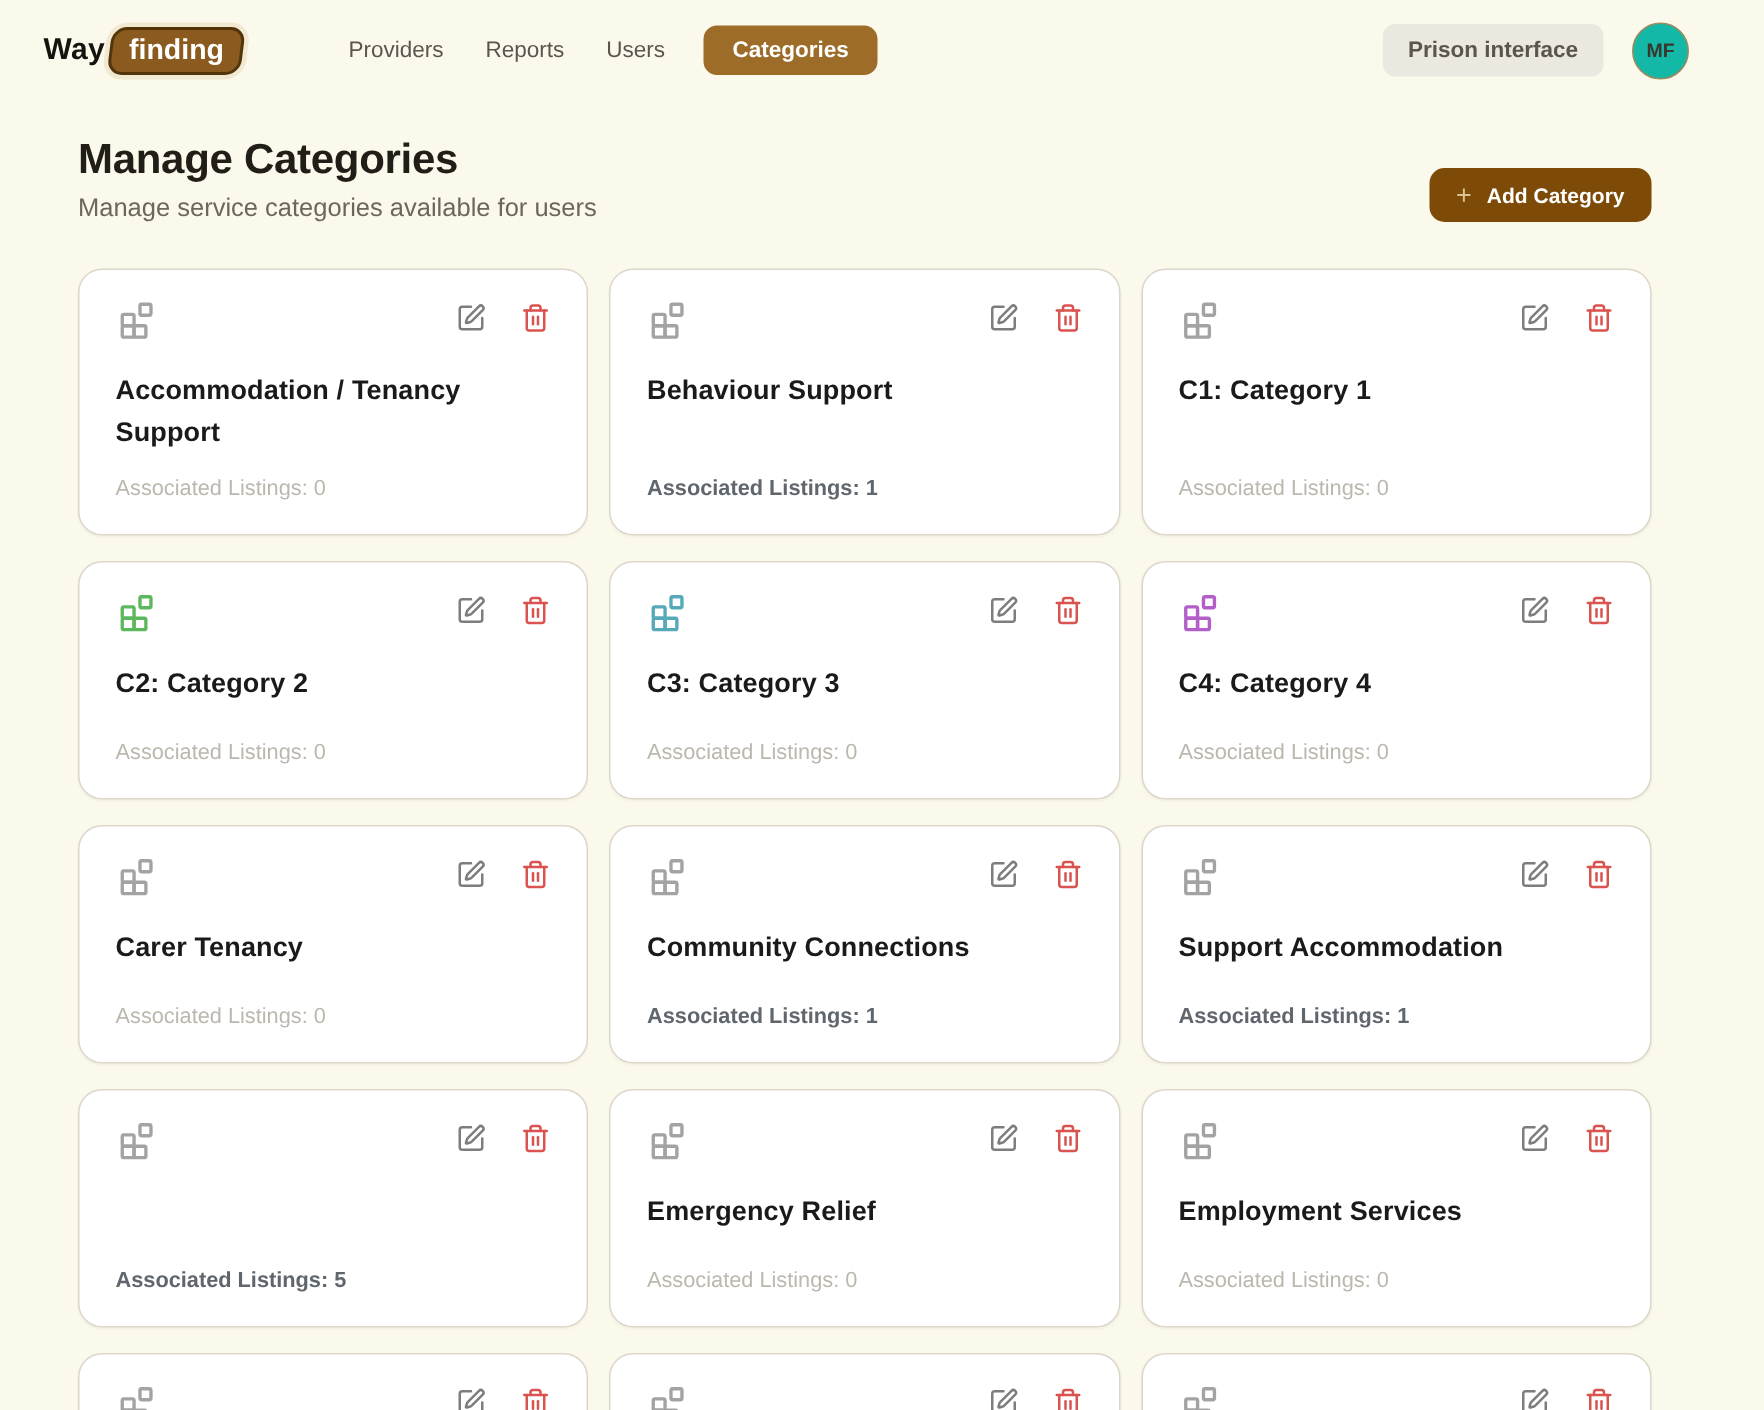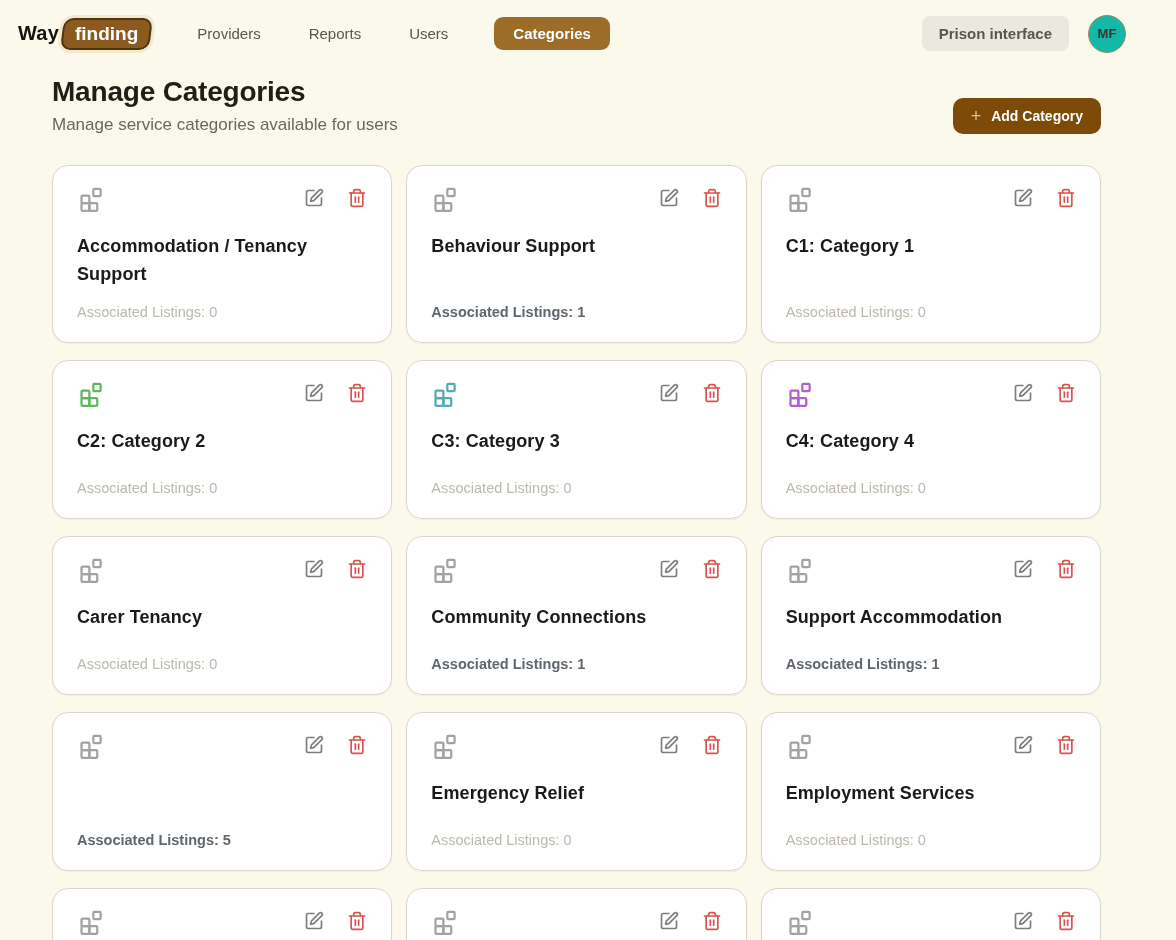--- a/index.html
+++ b/index.html
@@ -6,33 +6,33 @@
   html,body { width:1176px; height:940px; overflow:hidden; }
   body {
     font-family:"Liberation Sans","DejaVu Sans",sans-serif;
     background:#fbf8ec;
     color:#1c1917;
   }
 
   
   .header {
     display:flex; align-items:center;
-    padding:13px 50px 8px 18px; height:62px;justify-content:flex-end;
+    padding:13px 50px 8px 29px; height:62px;justify-content:flex-end;
   }
   .logo { display:flex; align-items:center; cursor:pointer; }
   .logo-prefix { font-size:20px; font-weight:700; color:#16130e; letter-spacing:.2px; }
   .logo-pill {
     display:inline-block; background:#8a5a1e; border:2px solid #53350c;
     border-radius:10px; box-shadow:0 0 0 3px #f2e9d2; padding:3px 11px;
     transform:skewX(-7deg); margin-left:3px;
   }
   .logo-pill span { display:inline-block; transform:skewX(7deg);
     color:#ffffff; font-size:19px; font-weight:700; }
 
-  .nav { display:flex; align-items:center; gap:44px; margin-left:44px; }
+  .nav { display:flex; align-items:center; gap:24px; margin-left:68px; }
   .nav-link {
     font-size:15px; font-weight:500; color:#5a564e; cursor:pointer;
     background:none; border:none; font-family:inherit; padding:6px 2px;
   }
   .nav-link.active {
     background:#9c6c28; color:#ffffff; border-radius:9px;
     padding:8px 19px; font-weight:600;
   }
 
   .header-right { margin-left:auto; display:flex; align-items:center; gap:19px; }
@@ -43,21 +43,21 @@
   }
   .avatar {
     width:38px; height:38px; border-radius:50%;
     background:#14b8a6; border:1px solid #9b8b5e;
     display:flex; align-items:center; justify-content:center;
     font-size:13px; font-weight:700; color:#3a372f; cursor:pointer;
   }
 
   
   .main { width:1049px; margin-left:52px; }
-  .page-head { display:flex; align-items:flex-end; justify-content:space-between; margin-top:14px; }
+  .page-head { display:flex; align-items:flex-end; justify-content:space-between; margin-top:28px; }
   .page-title { font-size:28px; font-weight:700; color:#211d17; letter-spacing:-.2px; }
   .page-subtitle { font-size:17px; color:#6c675d; margin-top:7px; }
   .add-btn {
     display:flex; align-items:center; gap:10px;
     background:#7d4b07; color:#ffffff; border:none; border-radius:10px;
     padding:10px 18px; font-family:inherit; font-size:14px; font-weight:700;
     cursor:pointer; margin-bottom:1px;
   }
   .add-btn .plus { color:#dbc291; font-size:18px; font-weight:400; line-height:14px; }
 

